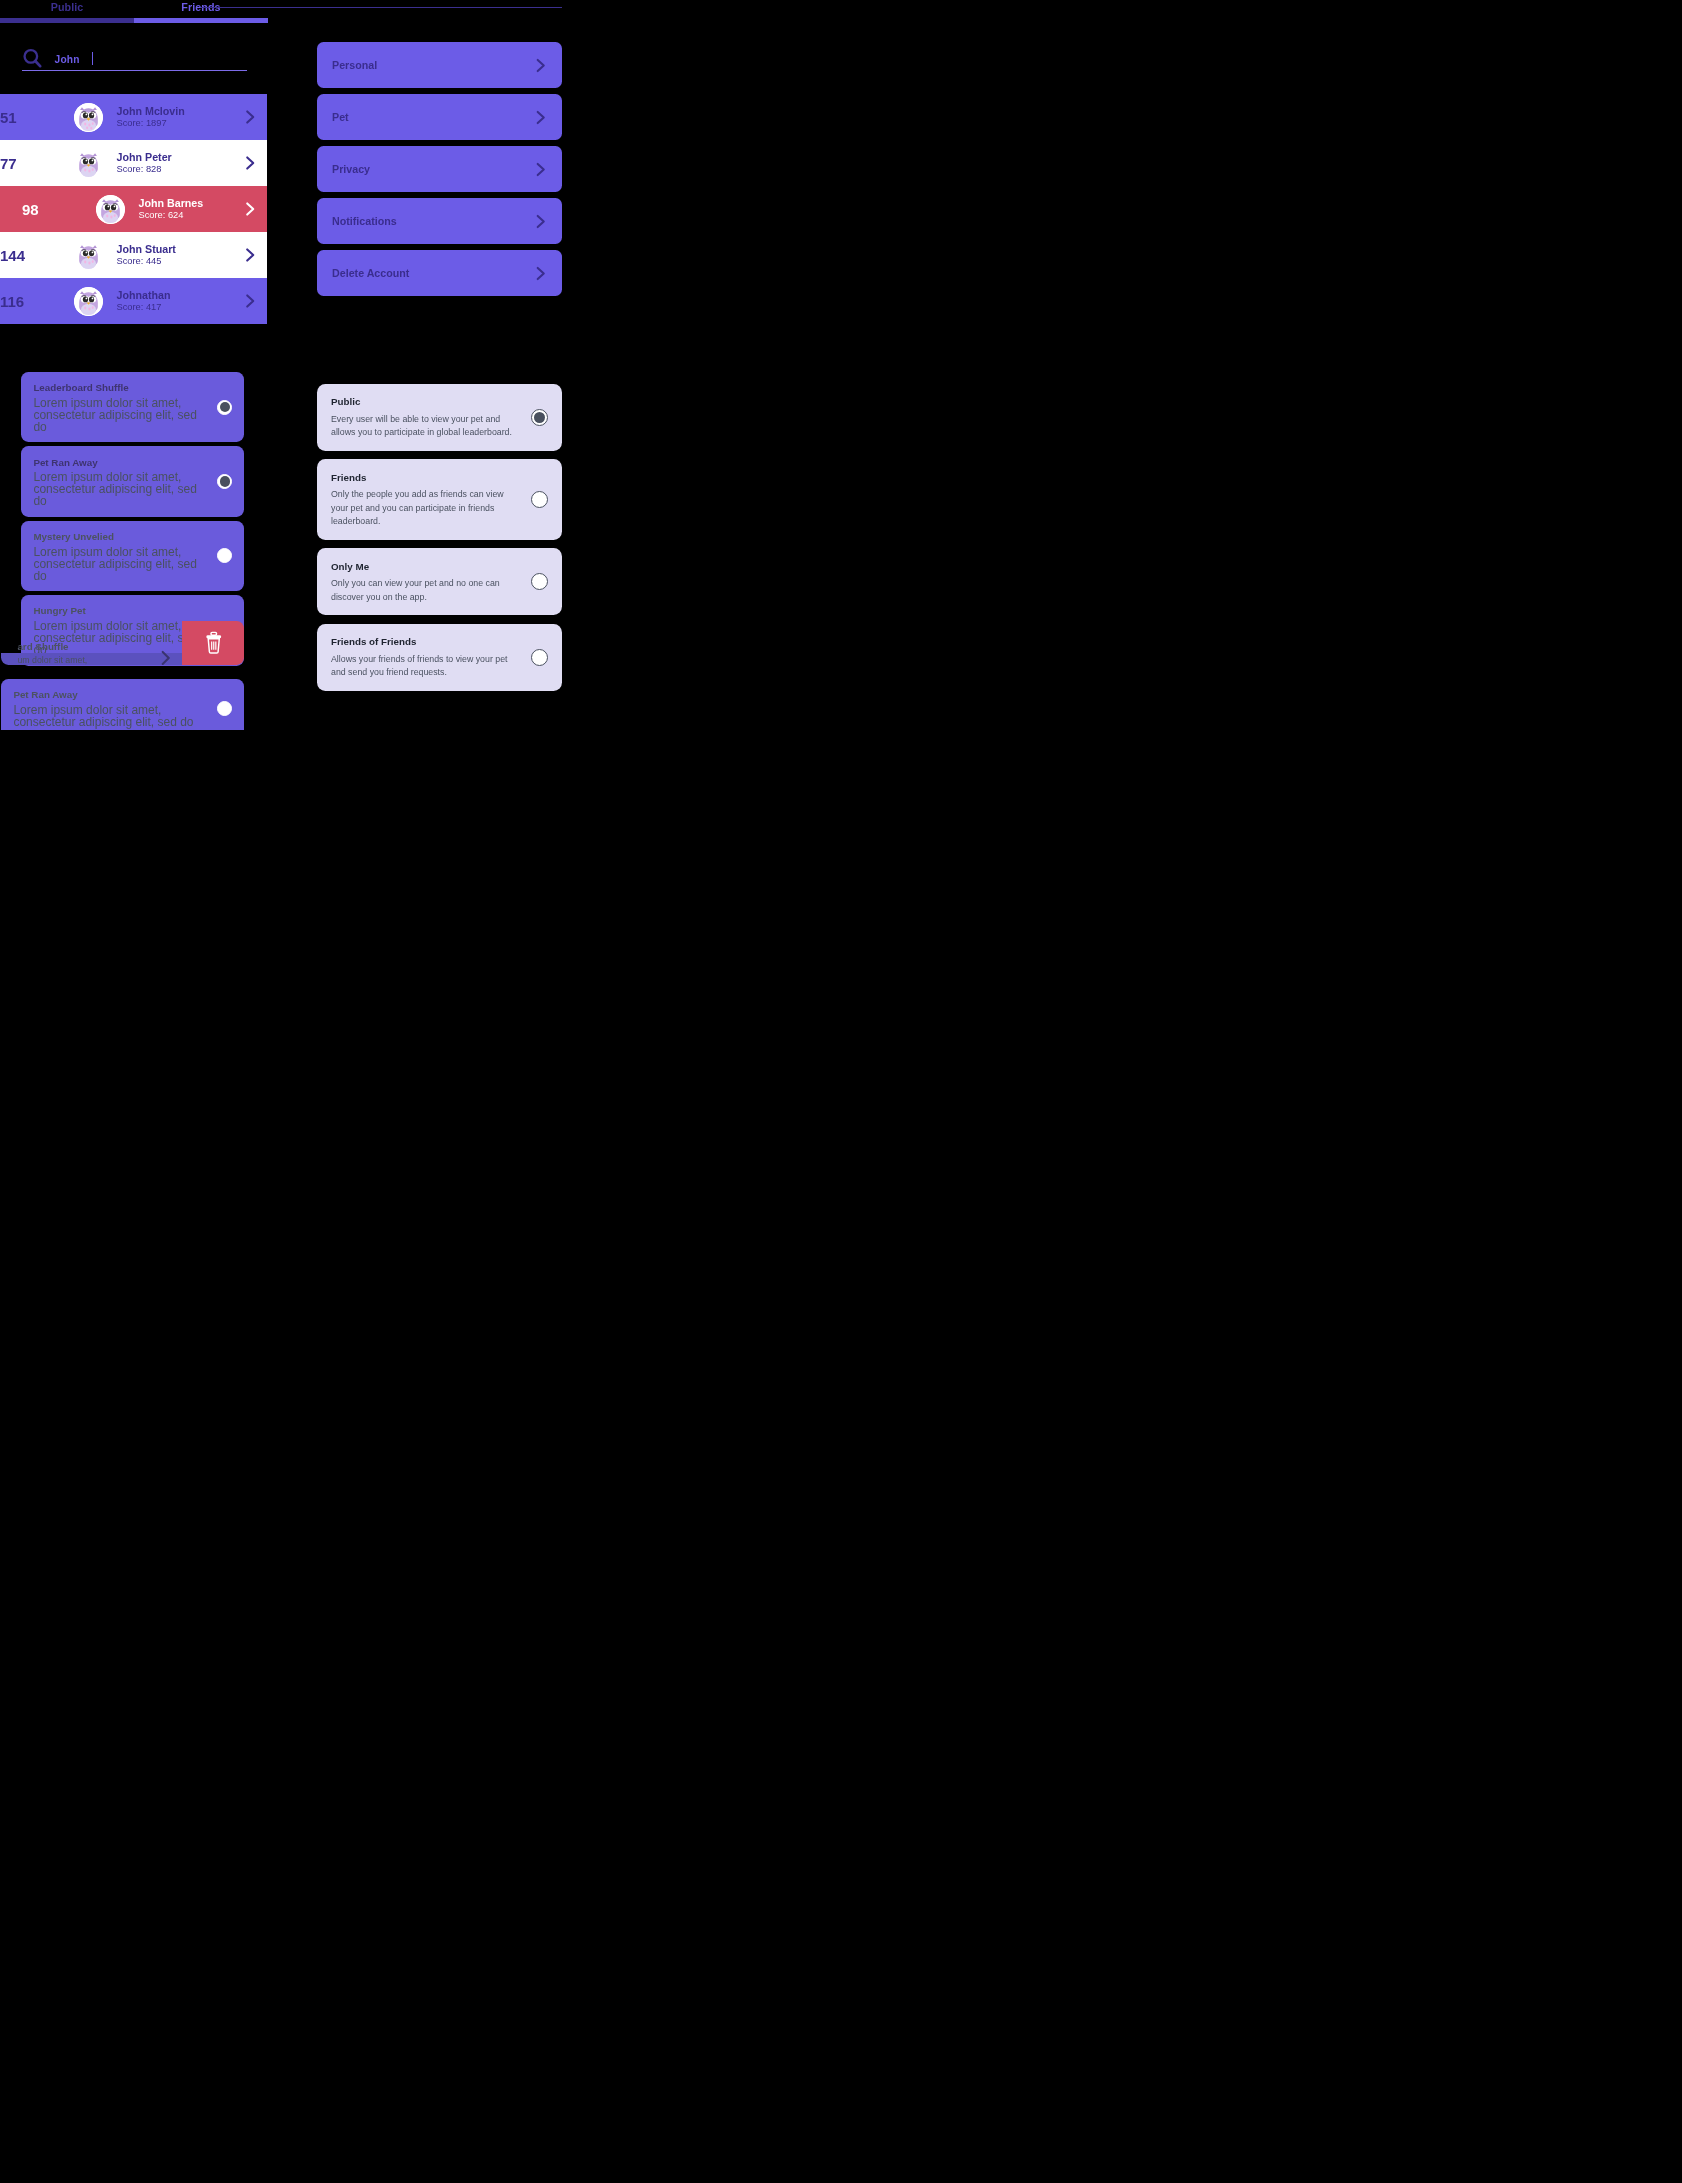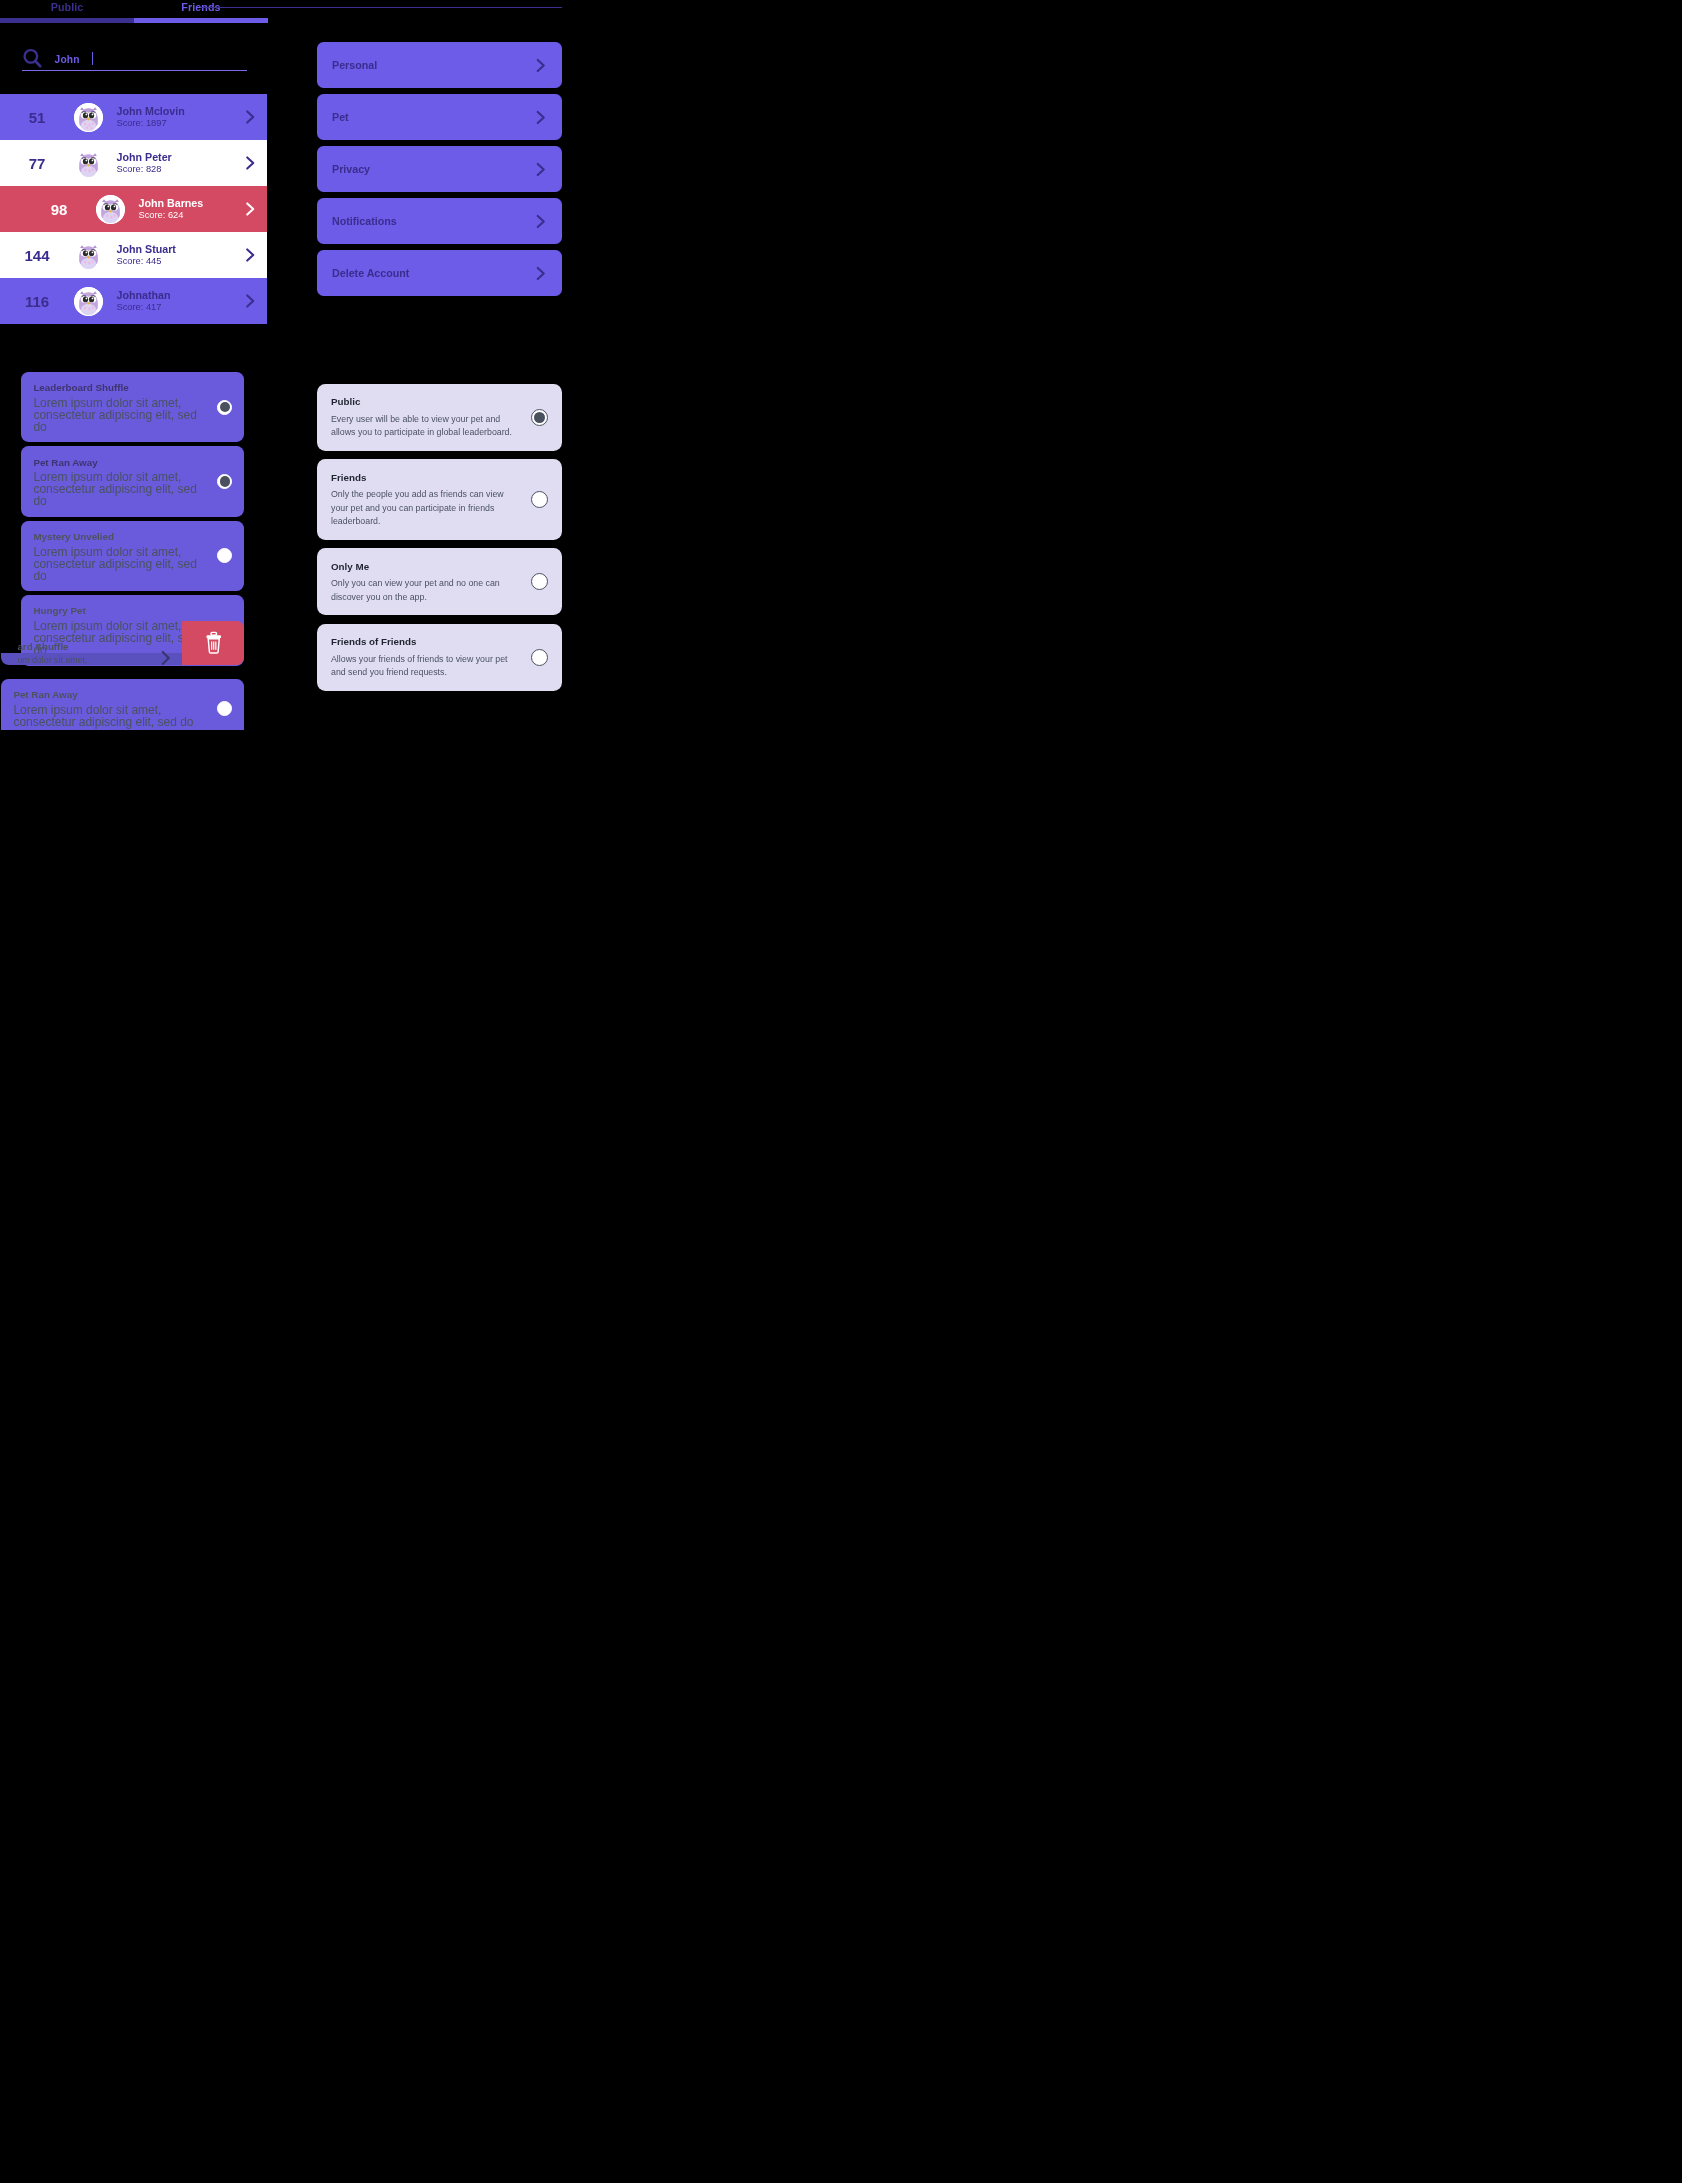--- a/index.html
+++ b/index.html
@@ -39,21 +39,21 @@
   #search-text{font-size:10.2px;font-weight:700;color:#6C5CE7;letter-spacing:0.2px;position:relative;top:0.9px;}
   .caret{display:inline-block;width:1.4px;height:12.6px;background:#6C5CE7;vertical-align:-2.8px;margin-left:0.9px;}
   #search-rule{position:absolute;left:22px;top:70px;width:225px;height:1.4px;background:#7C6BE8;}
 
   
   #leaderboard{position:absolute;left:0;top:94px;width:267px;}
   .lb-row{height:46px;display:flex;align-items:center;position:relative;cursor:pointer;}
   .lb-row.purple{background:var(--purple);}
   .lb-row.white{background:#FFFFFF;}
   .lb-row.red{background:var(--red);padding-left:22px;}
-  .lb-rank{width:74px;text-align:center;font-size:15px;font-weight:700;color:var(--purple-ink);flex:0 0 auto;}
+  .lb-rank{width:74px;font-size:15px;font-weight:700;color:var(--purple-ink);flex:0 0 auto;}
   .lb-row.red .lb-rank{color:#fff;}
   .avatar{width:29px;height:29px;border-radius:50%;background:#fff;flex:0 0 auto;overflow:hidden;position:relative;}
   .avatar svg{display:block;width:29px;height:29px;}
   .lb-info{flex:1 1 auto;padding-left:13.5px;display:flex;flex-direction:column;justify-content:center;gap:0.9px;}
   .lb-name{font-size:10.7px;font-weight:700;color:var(--purple-ink);line-height:12.6px;}
   .lb-score{font-size:9.3px;font-weight:400;color:var(--purple-ink);line-height:11.2px;}
   .lb-row.red .lb-name,.lb-row.red .lb-score{color:#fff;}
   .lb-chev{width:34px;flex:0 0 auto;display:flex;align-items:center;justify-content:center;}
   .chev{stroke:var(--purple-ink);stroke-width:4.5;fill:none;stroke-linecap:round;stroke-linejoin:round;}
   .lb-row.red .chev{stroke:#fff;}

